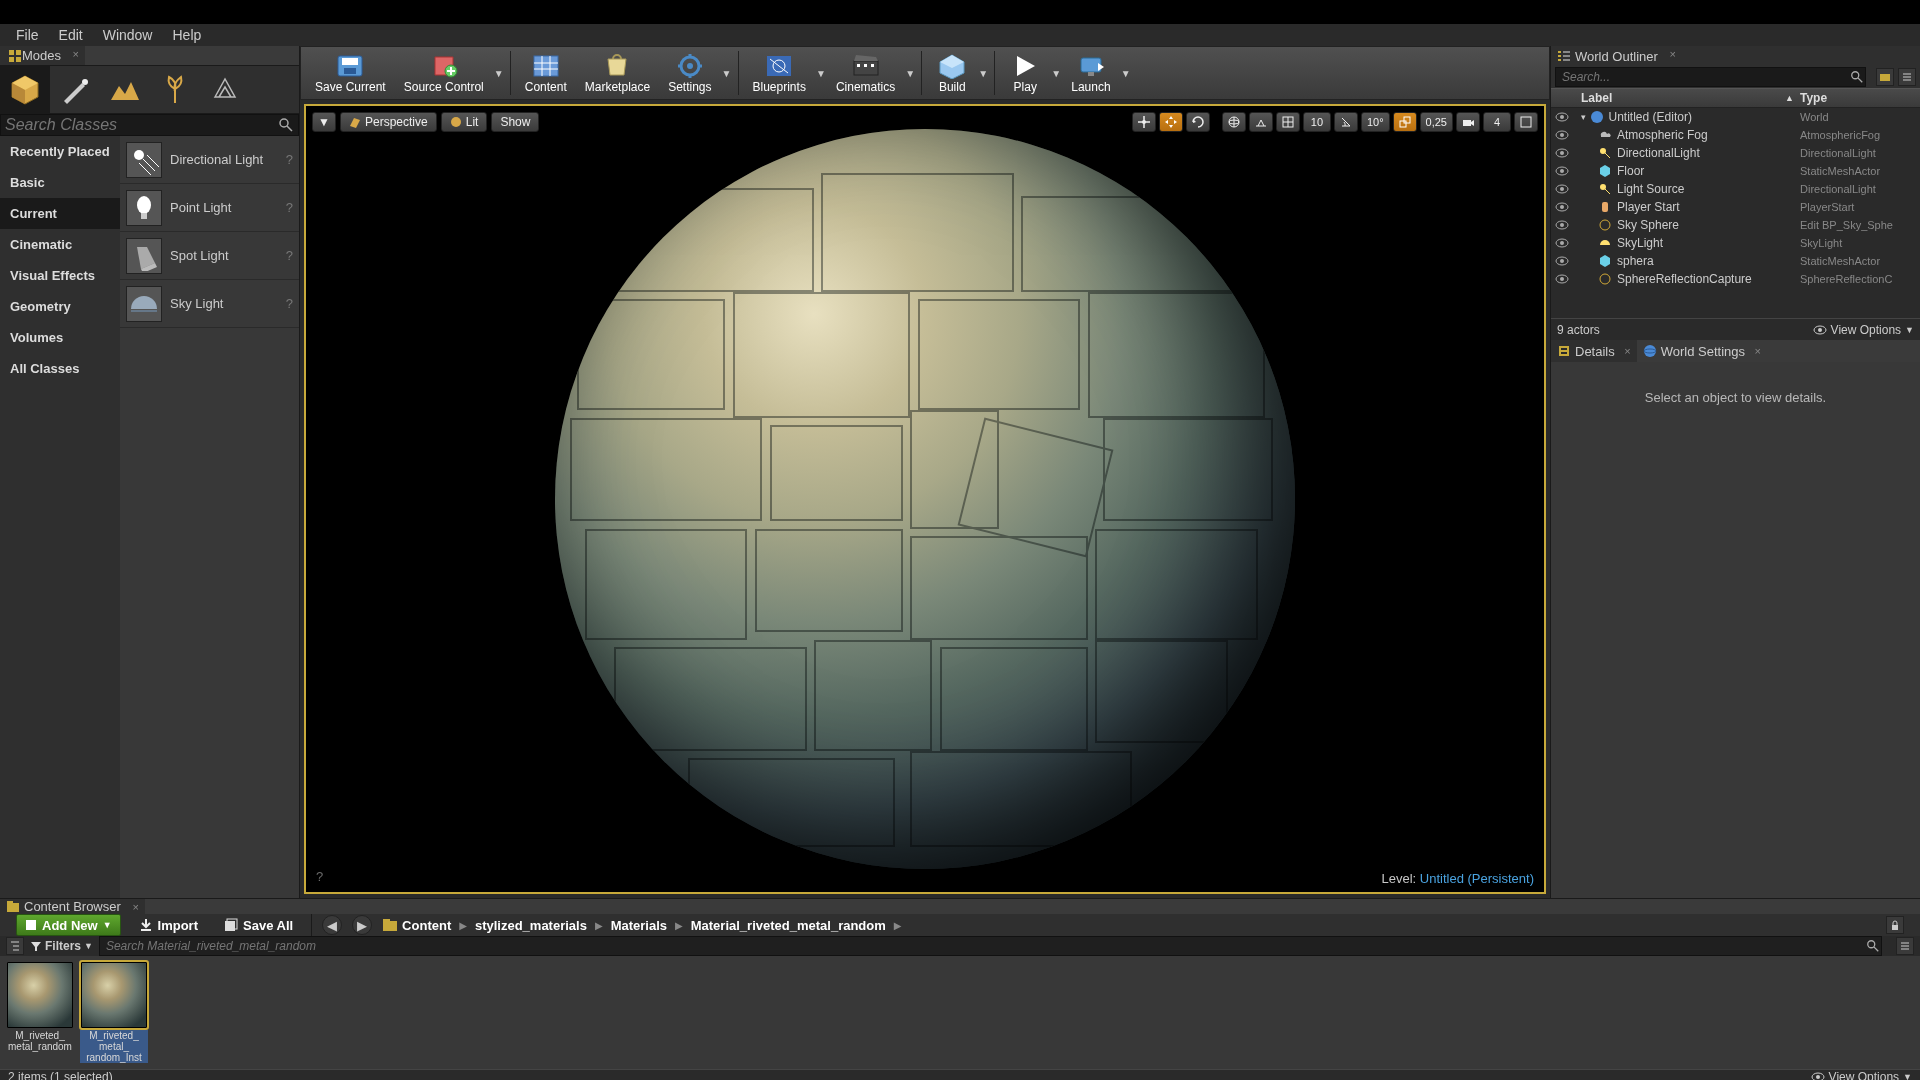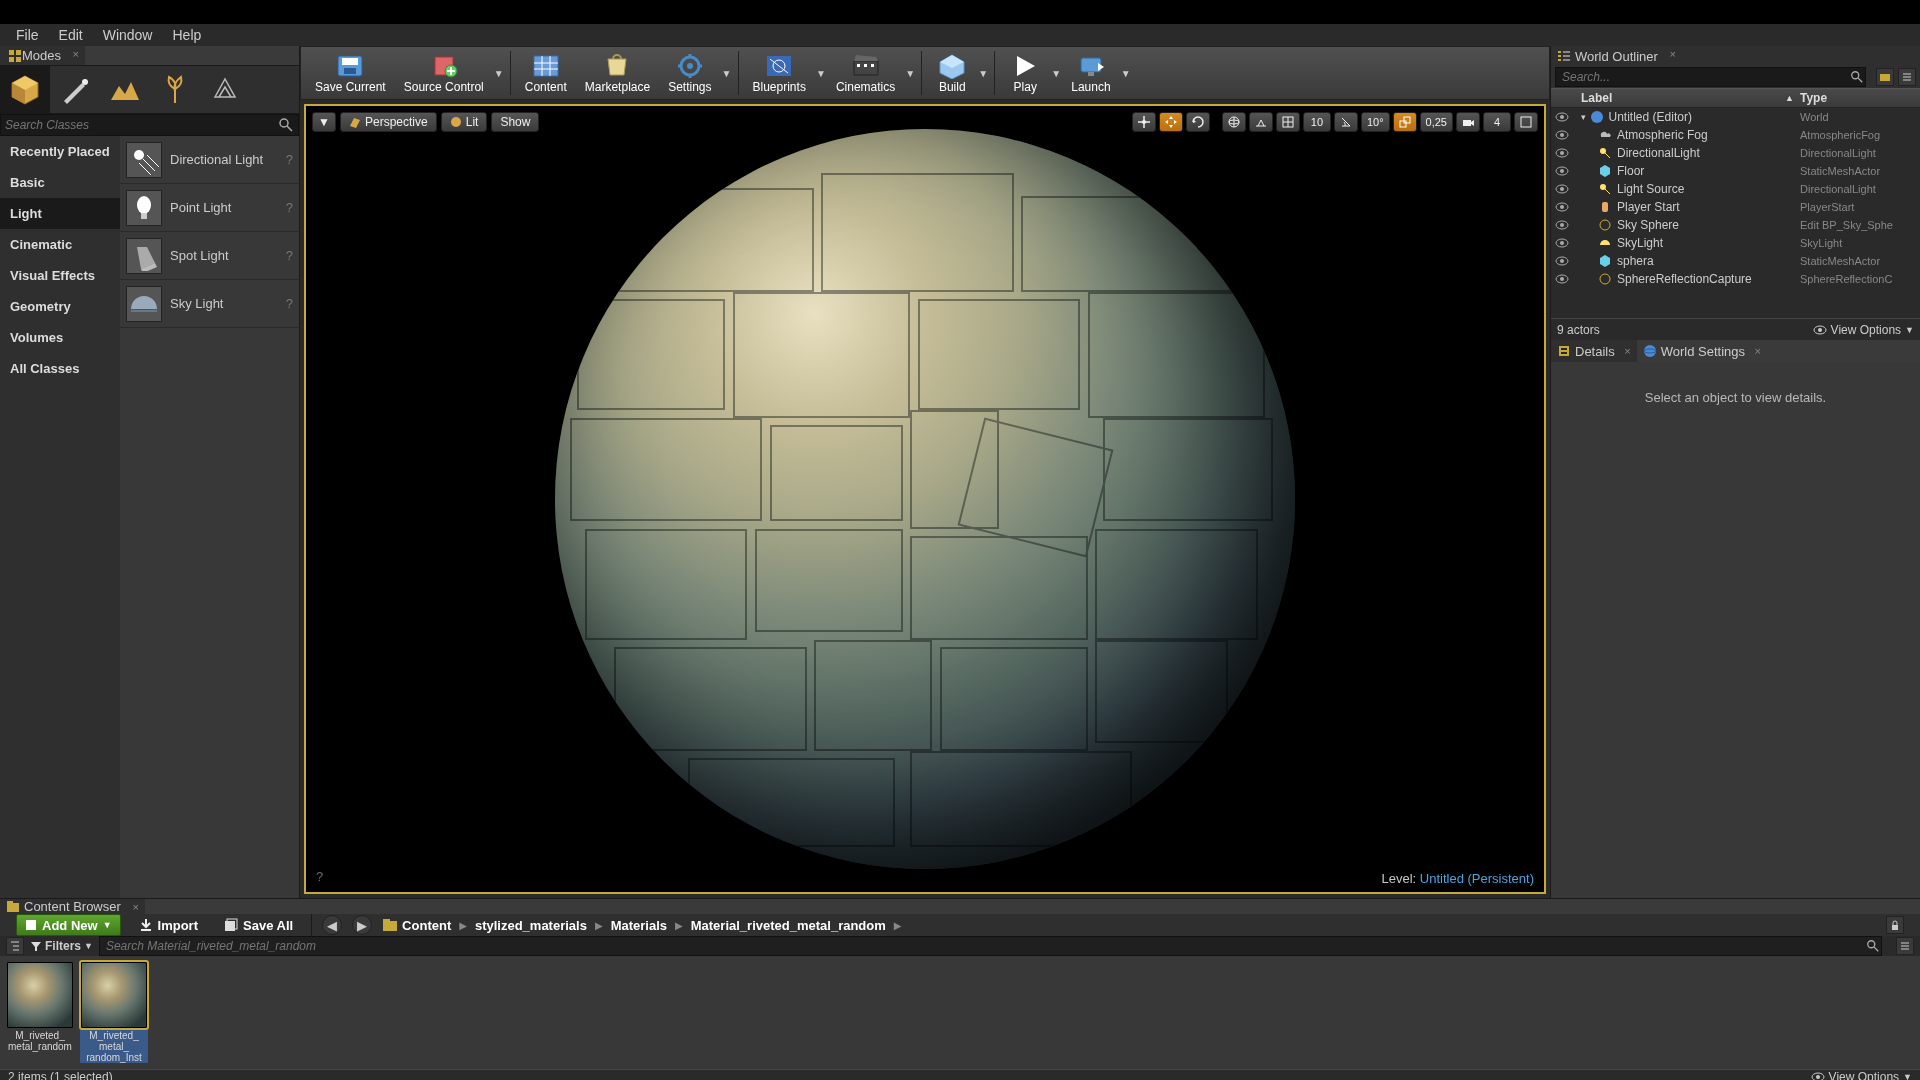--- a/index.html
+++ b/index.html
@@ -19,21 +19,21 @@
 
 
 .left-panel { width: 300px; background: #2f2f2f; display: flex; flex-direction: column; border-right: 1px solid #1a1a1a; }
 .modes-tab { height: 20px; background: #3a3a3a; display: flex; font-size: 13px; border-bottom:1px solid #1a1a1a;}
 .modes-tab .tab { padding: 0 24px 0 8px; height:100%; display:flex; align-items:center; background:#2f2f2f; position:relative;}
 .modes-tab .tab .close-x { position:absolute; right:6px; top:2px; font-size:11px; color:#888;}
 .mode-icons { height: 48px; background: #2f2f2f; display: flex; align-items: center; border-bottom: 1px solid #1a1a1a;}
 .mode-btn { width: 50px; height: 48px; display: flex; align-items: center; justify-content: center; cursor: pointer; }
 .mode-btn.active { background:#1a1a1a; }
 .search-row { height: 22px; background: #1a1a1a; display:flex; align-items:center; padding:0 4px; border:1px solid #111;}
-.search-row input { flex:1; background:transparent; border:none; color:#999; font-size:12px; outline:none; font-style:italic;}
+.search-row input { flex:1; background:transparent; border:none; color:#999; font-size:16px; outline:none; font-style:italic;}
 .search-row .mag { width:16px; height:16px; }
 
 .modes-body { flex:1; display:flex; min-height:0;}
 .cat-list { width: 120px; background: #2f2f2f; font-size: 13px; }
 .cat-item { padding: 8px 10px; cursor:pointer; font-weight:bold; color:#ddd;}
 .cat-item.active { background: #1a1a1a; }
 .light-list { flex:1; background:#383838; }
 .light-item { display:flex; align-items:center; height:48px; padding:0 6px; font-size:13px; border-bottom:1px solid #2a2a2a; cursor:pointer;}
 .light-item .thumb { width:36px; height:36px; background:#555; border:1px solid #222; margin-right:8px; display:flex; align-items:center; justify-content:center;}
 .light-item .q { margin-left:auto; color:#777; }
@@ -182,21 +182,21 @@
         <input placeholder="Search Classes" style="">
         <svg class="mag" viewBox="0 0 16 16">
             <circle cx="6" cy="6" r="4" fill="none" stroke="#aaa" stroke-width="1.5"></circle>
             <line x1="9" y1="9" x2="14" y2="14" stroke="#aaa" stroke-width="1.5"></line>
           </svg>
       </div>
       <div class="modes-body">
         <div class="cat-list">
           <div class="cat-item">Recently Placed</div>
           <div class="cat-item">Basic</div>
-          <div class="cat-item active">Light</div>
+          <div class="cat-item active">Current</div>
           <div class="cat-item">Cinematic</div>
           <div class="cat-item">Visual Effects</div>
           <div class="cat-item">Geometry</div>
           <div class="cat-item">Volumes</div>
           <div class="cat-item">All Classes</div>
         </div>
         <div class="light-list">
           <div class="light-item">
             <div class="thumb">
                 <svg width="30" height="30">

